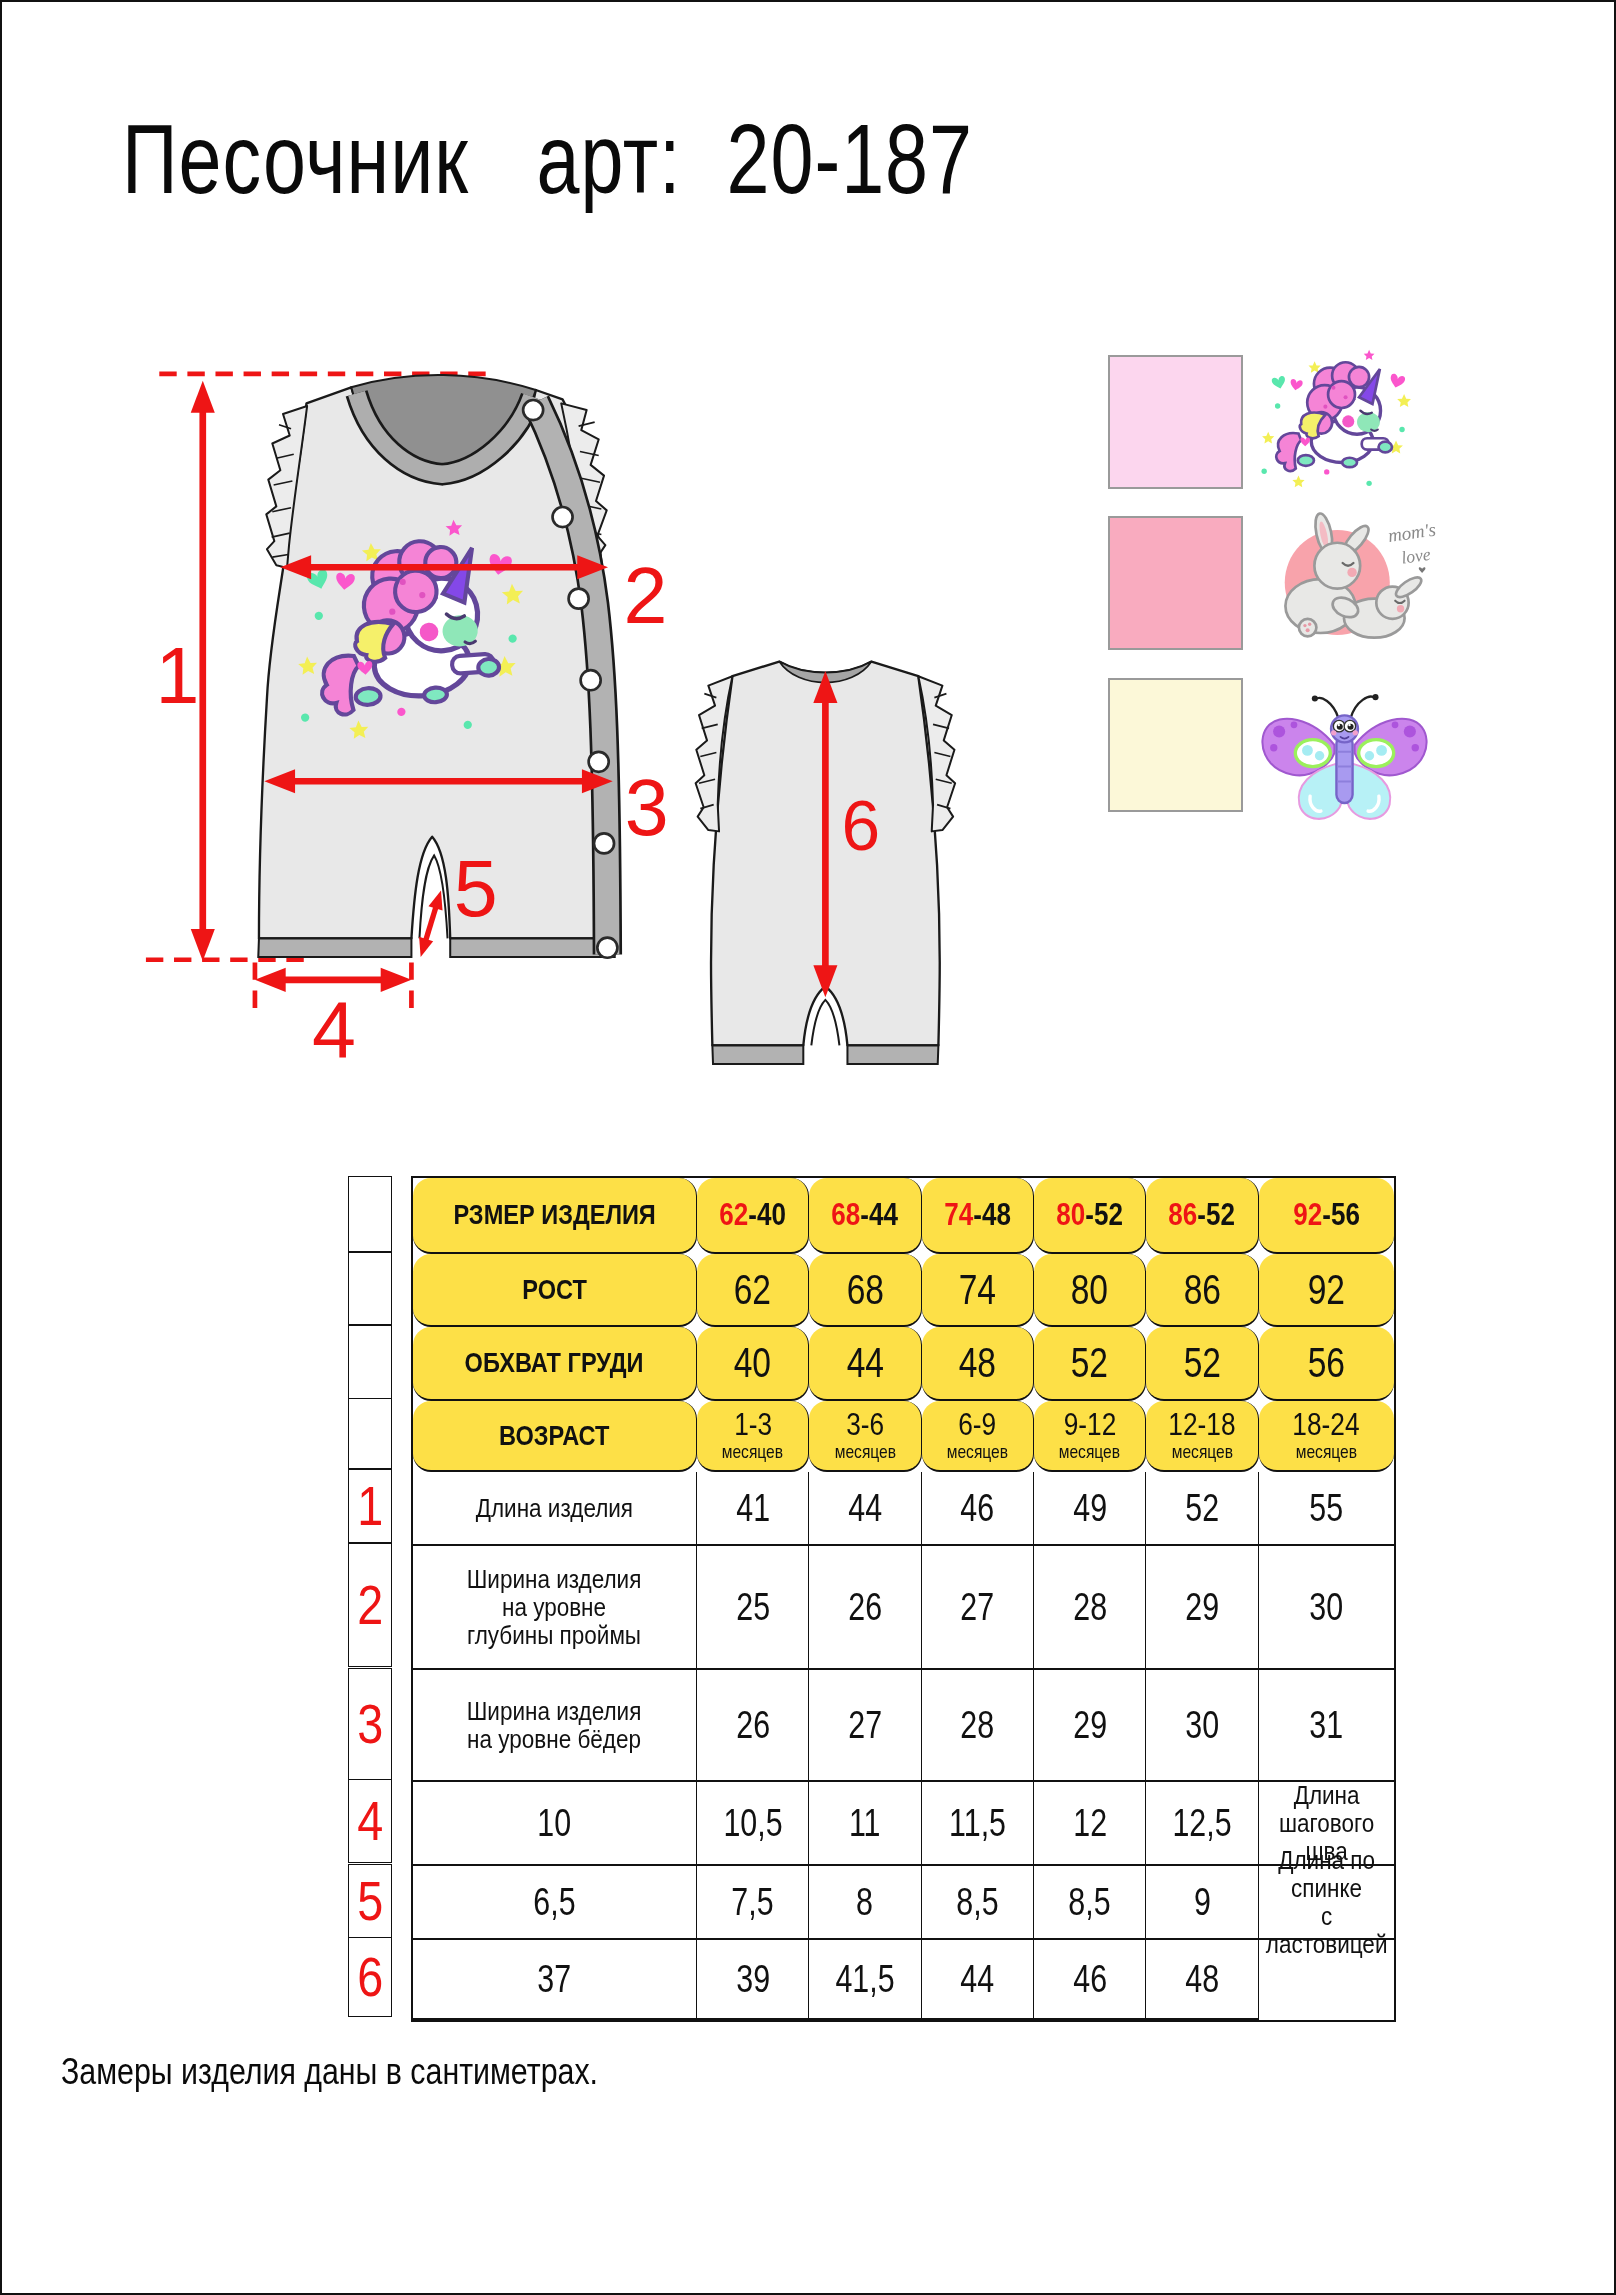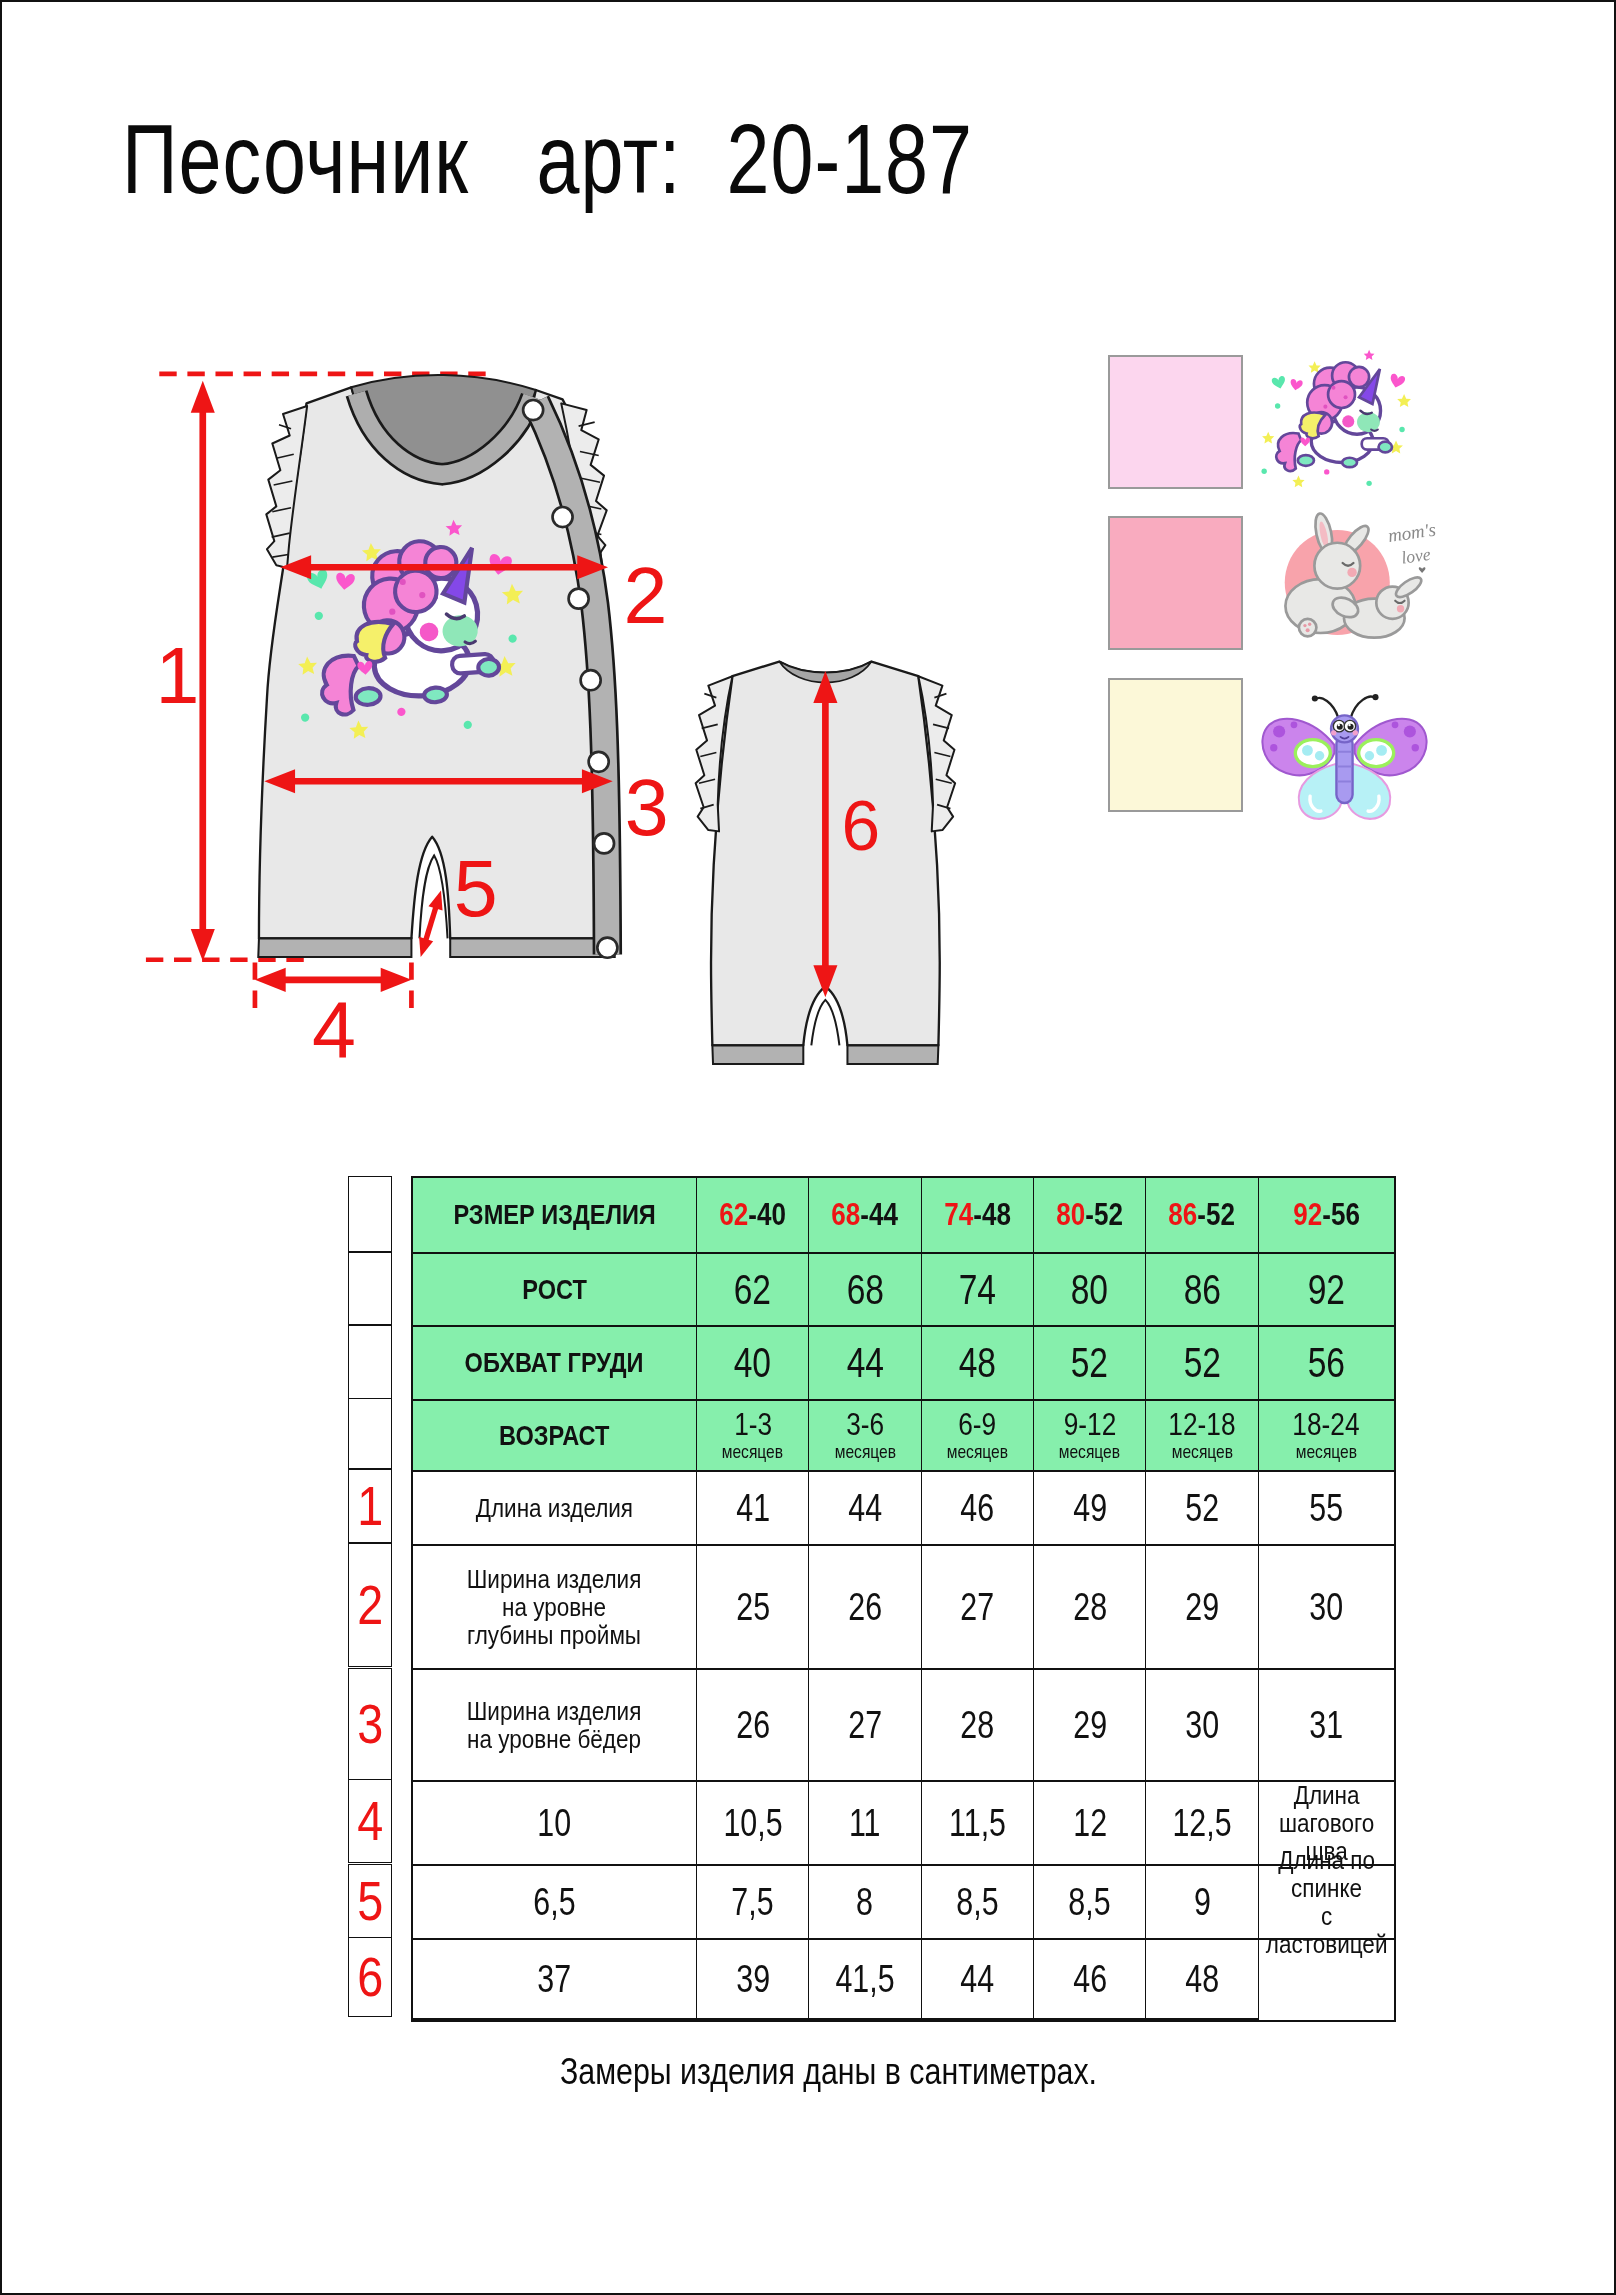--- a/index.html
+++ b/index.html
@@ -21,33 +21,33 @@
   .numcell{position:absolute;left:0;width:44px;border:1.3px solid #111;background:#fff;box-sizing:border-box;
            display:flex;align-items:center;justify-content:center;}
   .rednum{display:inline-block;transform:scaleX(0.85);font-size:55px;color:#ee1515;line-height:1;}
   #grid{position:absolute;left:63px;top:0;width:981px;display:grid;
         grid-template-columns:284px repeat(6,1fr);
         grid-template-rows:76px 73px 74px 71px 74px 124px 112px 84px 74px 80px;
         border:2px solid #111;background:#fff;}
   .cell{border-right:1.3px solid #111;border-bottom:2.7px solid #111;box-sizing:border-box;
         display:flex;flex-direction:column;align-items:center;justify-content:center;text-align:center;background:#fff;}
   .cell:nth-child(7n){border-right:none;text-align:center;}
-  .hdr{background:#86efac;}
+  .hdr{background:#fde047;border-radius:18px;}
   .lbl span{display:inline-block;transform:scaleX(0.86);font-weight:700;font-size:27.4px;letter-spacing:0px;}
   .szv{font-weight:700;font-size:31px;flex-direction:row;}
   .szv .cond{transform:scaleX(0.84);}
   .red{color:#ee1515;}
   .infoval .cond{font-size:42px;font-weight:400;}
   .cond{display:inline-block;transform:scaleX(0.8);white-space:pre-line;}
   .agev .range{display:inline-block;transform:scaleX(0.82);font-size:32px;line-height:1.05;}
   .agev .unit{display:inline-block;transform:scaleX(0.82);font-size:19px;line-height:1.1;}
   .mlbl span{display:inline-block;transform:scaleX(0.9);font-size:25px;line-height:1.12;white-space:pre-line;}
   .mval .cond{font-size:38px;font-weight:400;}
   
-  #footer{position:absolute;left:0;right:0;top:2049px;text-align:center;margin-left:40px;}
+  #footer{position:absolute;left:0;right:0;top:2049px;}
   #footer span{display:inline-block;transform:scaleX(0.82);font-size:37px;color:#0a0a0a;}
 </style>
 </head>
 <body>
 
 <div id="page">
 
   <div id="title"><span>Песочник   арт:  20-187</span></div>
 
   <svg id="diagram" width="1616" height="856" viewBox="0 420 2416 1280">

